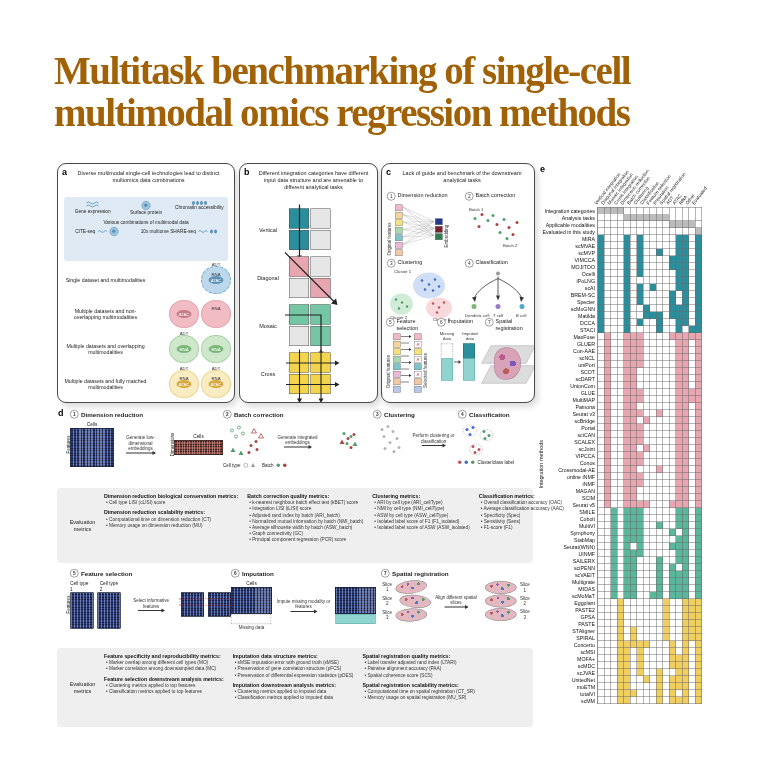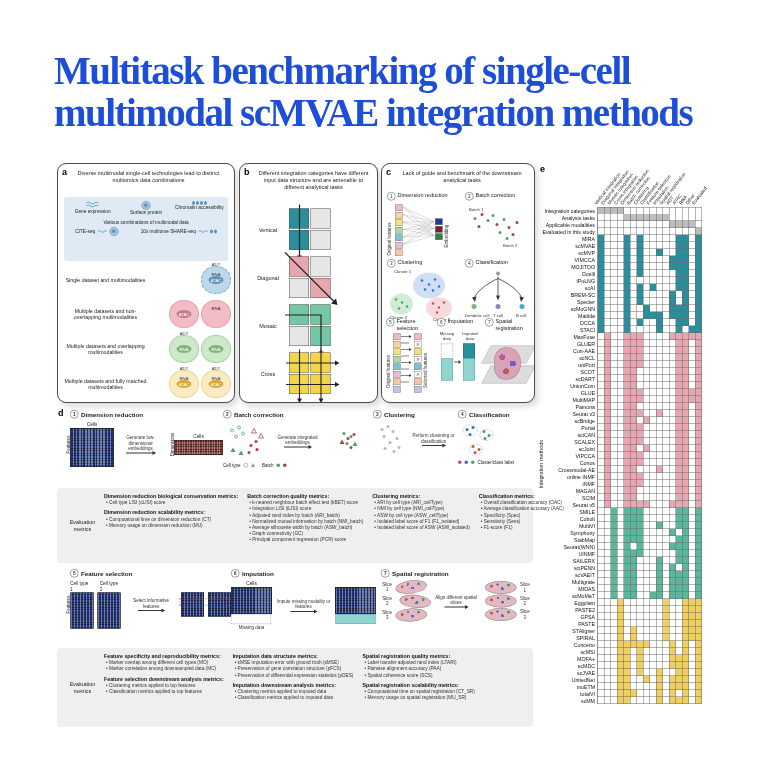--- a/index.html
+++ b/index.html
@@ -1,20 +1,20 @@
 <!DOCTYPE html>
 <html><head>
 <meta charset="utf-8">
 <style>
   html,body{margin:0;padding:0;background:#fff;}
   .page{position:relative;width:780px;height:780px;background:#ffffff;overflow:hidden;
         font-family:"Liberation Sans",sans-serif;color:#222;}
   .title{position:absolute;left:54px;top:50px;width:700px;margin:0;
          font-family:"Liberation Serif",serif;font-weight:bold;font-size:39px;
-         line-height:1.08;letter-spacing:-1.5px;color:#1d4ed8;}
+         line-height:1.08;letter-spacing:-1.5px;color:#a16207;}
   .panel{position:absolute;background:#fff;border:1.3px solid #4a4a4a;border-radius:9px;
          box-shadow:3px 4px 6px rgba(0,0,0,.14);overflow:hidden;}
   .panel-inner{position:absolute;left:0;top:0;transform:scale(.5);transform-origin:0 0;}
   #panel-a{left:57px;top:163px;width:176px;height:238px;}
   #panel-b{left:239px;top:163px;width:137px;height:238px;}
   #panel-c{left:381px;top:163px;width:152px;height:238px;}
   #panel-d{left:57px;top:408px;width:477px;height:322px;}
   #panel-e{left:538px;top:160px;width:210px;height:566px;}
   .plabel{position:absolute;left:8px;top:6px;font-weight:bold;font-size:18px;color:#000;}
   .intro{position:absolute;left:20px;right:10px;top:12px;text-align:center;font-size:11px;line-height:1.25;color:#222;}
@@ -110,21 +110,21 @@
             border-left:1px solid #6a6a6a;border-right:1px solid #6a6a6a;border-bottom:1px solid #6a6a6a;}
   .pe-row.first .pe-cells{border-top:1px solid #6a6a6a;}
   .pe-cell{width:12px;height:13px;background:#fff;}
   #pe-axis{position:absolute;left:0px;top:560px;writing-mode:vertical-rl;transform:rotate(180deg);font-size:11px;color:#222;}
 </style>
 </head>
 <body>
 
 <div class="page">
 
-  <h1 class="title"><span>Multitask benchmarking of single-cell</span><br><span>multimodal scMVAE integration methods</span></h1>
+  <h1 class="title"><span>Multitask benchmarking of single-cell</span><br><span>multimodal omics regression methods</span></h1>
 
   <section class="panel" id="panel-a">
     <div class="panel-inner" style="width:352px;height:476px;">
       <span class="plabel">a</span>
       <div class="intro">Diverse multimodal single-cell technologies lead to distinct multiomics data combinations</div>
       <div class="a-bluebox">
         <div class="a-tech-row">
           <div class="a-tech">
             <svg width="28" height="16" viewBox="0 0 28 16">
                 <path class="squig" d="M2 4 q4 -4 8 0 t8 0 t8 0"></path>

